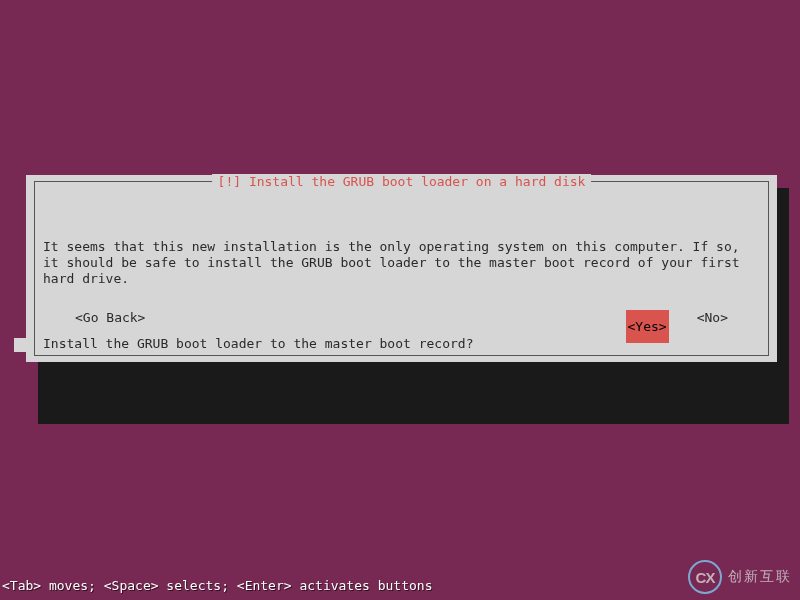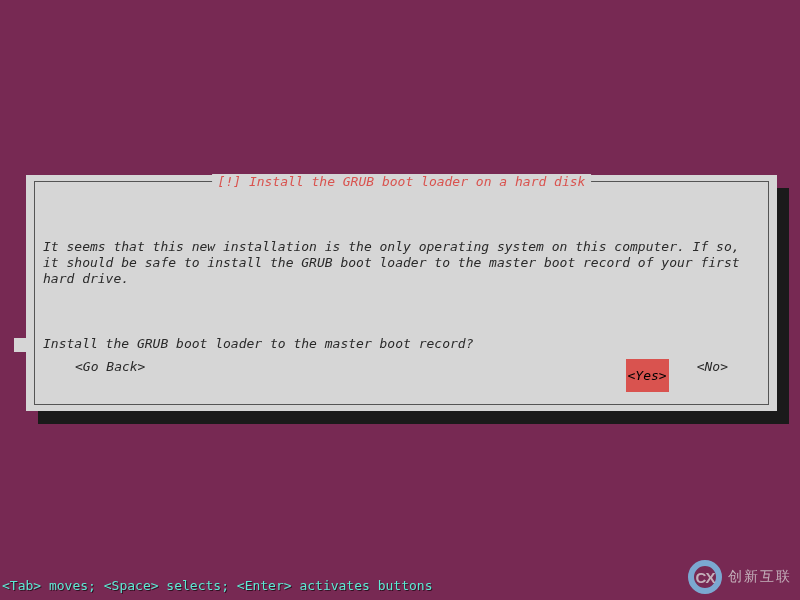--- a/index.html
+++ b/index.html
@@ -26,24 +26,23 @@
     left: 14px;
     width: 14px;
     height: 14px;
     background: #d6d6d6;
   }
   .dialog {
     position: absolute;
     top: 175px;
     left: 26px;
     width: 751px;
-    height: 236px;
+    height: 187px;
     background: #d6d6d6;
     color: #2a2a2a;
-    font-style: italic;
   }
   .dialog-frame {
     position: absolute;
     top: 6px;
     left: 8px;
     right: 8px;
     bottom: 6px;
     border: 1px solid #555;
   }
   .dialog-title {
@@ -83,38 +82,38 @@
     padding: 9px 2px;
     margin-right: 28px;
   }
   .btn-no {
     margin-right: 32px;
   }
   .help-bar {
     position: absolute;
     left: 2px;
     bottom: 7px;
-    color: #5eead4;
+    color: #ffffff;
     text-shadow: 1px 1px 0 rgba(0,0,0,0.6);
     font-size: 13px;
   }
   .watermark {
     position: absolute;
     right: 8px;
     bottom: 6px;
     display: flex;
     align-items: center;
     gap: 6px;
     opacity: 0.75;
   }
   .watermark-circle {
     width: 34px;
     height: 34px;
     border-radius: 50%;
-    border: 6px solid #7dd3fc;
+    border: 2px solid #7dd3fc;
     display: flex;
     align-items: center;
     justify-content: center;
     color: #ddd;
     font-weight: bold;
     font-family: sans-serif;
     font-size: 15px;
     letter-spacing: -1px;
   }
   .watermark-text {

